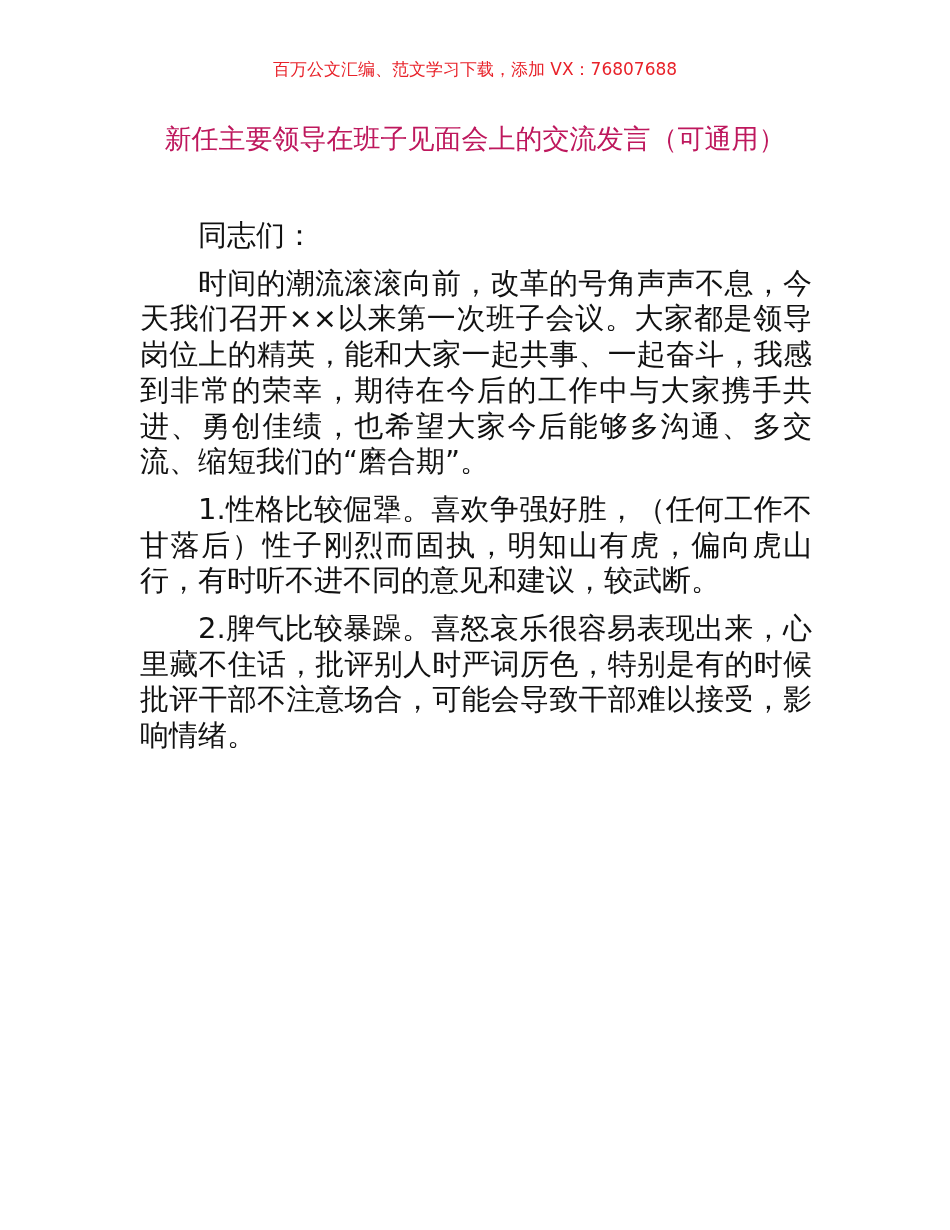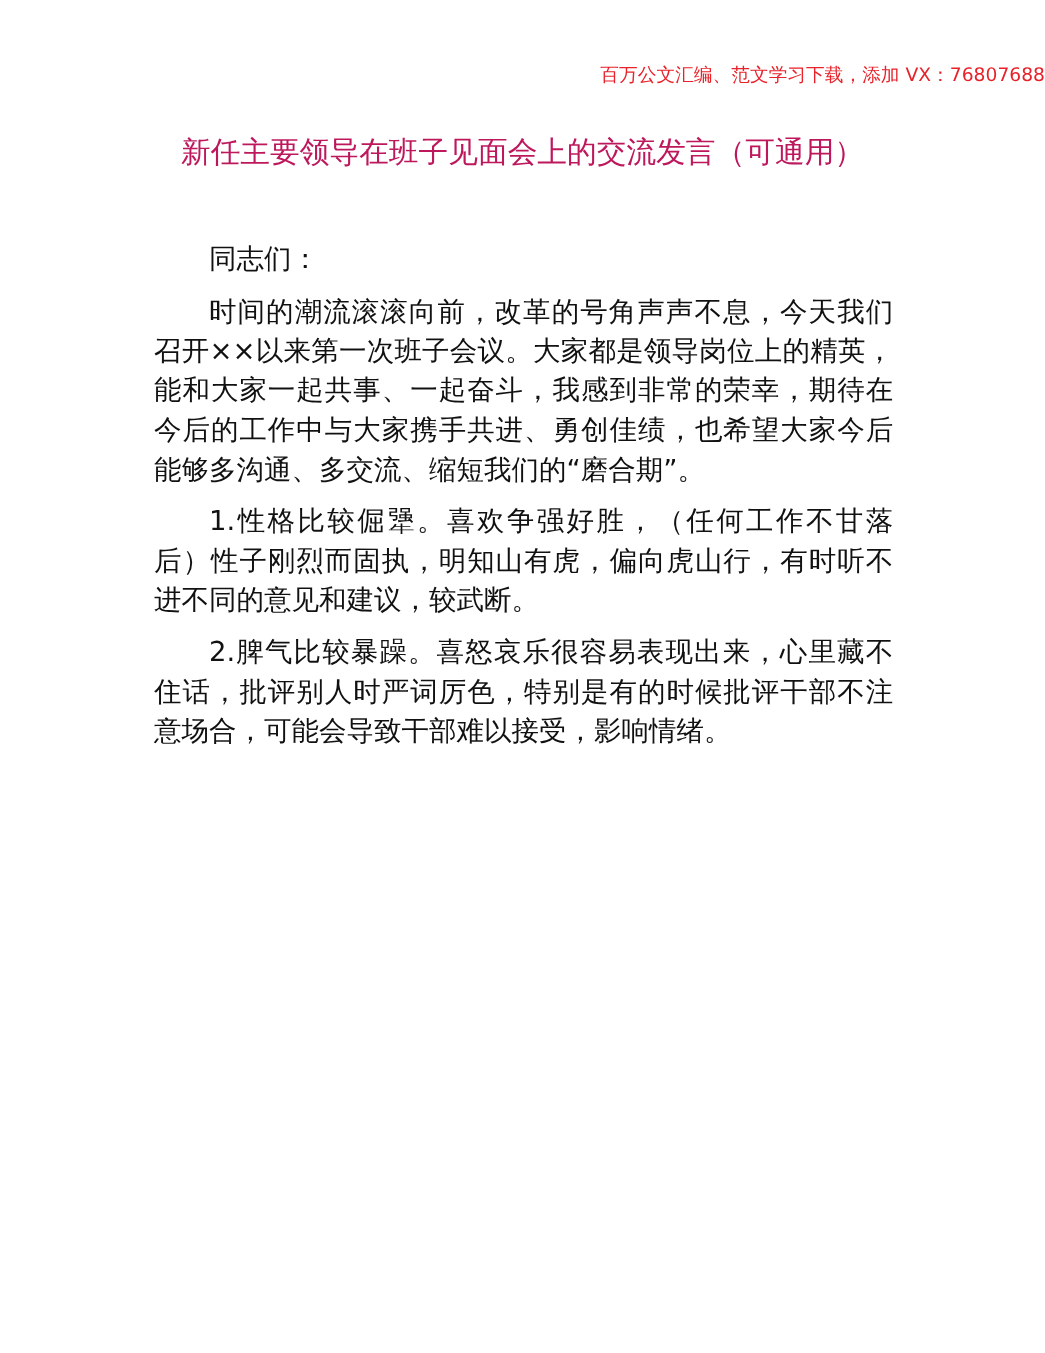--- a/index.html
+++ b/index.html
@@ -13,42 +13,42 @@
       position: relative;
       overflow: hidden;
       font-family: "DejaVu Sans", "Liberation Sans", sans-serif;
       color: #111111;
     }
     .header-watermark {
       position: absolute;
       top: 57px;
       left: 0;
       width: 950px;
-      text-align: right;
+      text-align: center;
       font-size: 17px;
       color: #e8222a;
       letter-spacing: 0px;
       line-height: 24px;
     }
     .doc-title {
       position: absolute;
       top: 118px;
       left: 140px;
       width: 670px;
       text-align: center;
       font-size: 27px;
       line-height: 42px;
       color: #be185d;
     }
     .doc-body {
       position: absolute;
       top: 218px;
       left: 140px;
       width: 672px;
-      font-size: 25px;
+      font-size: 29px;
       line-height: 35.7px;
       color: #111111;
     }
     .para {
       margin: 0 0 12px 0;
       text-indent: 2em;
       text-align: justify;
     }
   </style>
 </head>

